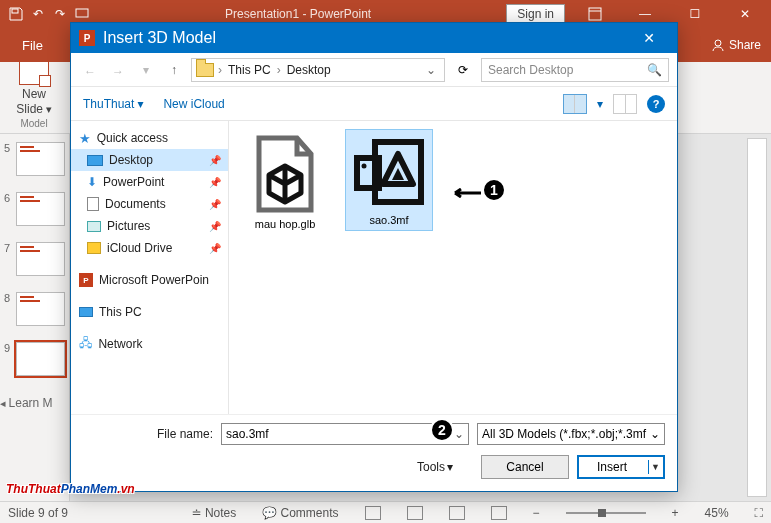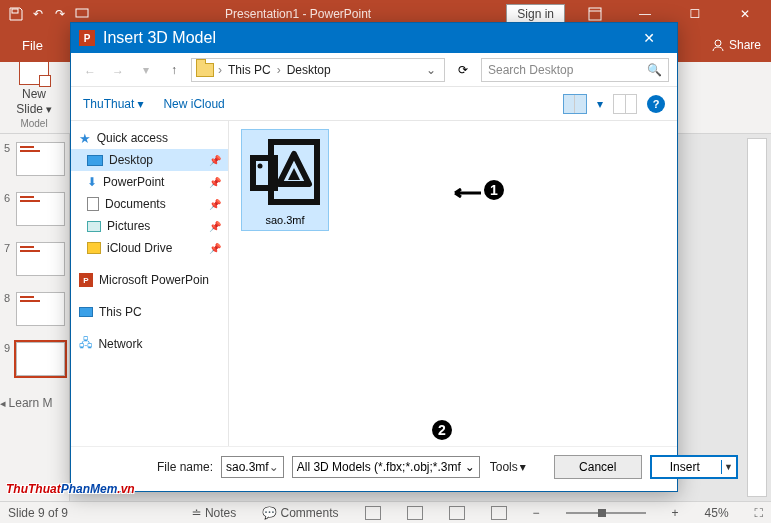--- a/index.html
+++ b/index.html
@@ -80,21 +80,21 @@
 .ic-pc{width:14px;height:10px;background:#3aa0e8;border:1px solid #2277b8}
 .ic-net{color:#3aa0e8}
 .dlg-files{flex:1;padding:8px 12px;display:flex;align-items:flex-start;gap:16px;position:relative}
 .file-item{width:88px;display:flex;flex-direction:column;align-items:center;padding:4px;border:1px solid transparent}
 .file-item.sel{background:#cde8ff;border-color:#8cc9f3}
 .file-name{font-size:11px;margin-top:4px;text-align:center}
 .glb-icon{width:68px;height:80px;position:relative}
 .glb-icon svg{width:100%;height:100%}
 .mf-icon{width:76px;height:76px}
 .mf-icon svg{width:100%;height:100%}
-.dlg-bottom{padding:8px 12px 12px 12px;display:flex;flex-direction:row;gap:10px;border-top:1px solid #eee}
+.dlg-bottom{padding:8px 12px 12px 12px;display:flex;flex-direction:column;gap:10px;border-top:1px solid #eee}
 .fn-row{display:flex;align-items:center;gap:8px}
 .fn-label{width:130px;text-align:right;color:#222}
 .fn-input{flex:1;height:22px;border:1px solid #888;padding:0 4px;display:flex;align-items:center;position:relative}
 .fn-input .dd{margin-left:auto;color:#555}
 .filter-dd{width:188px;height:22px;border:1px solid #888;display:flex;align-items:center;padding:0 4px;font-size:11px}
 .filter-dd .dd{margin-left:auto}
 .btn-row{display:flex;align-items:center;justify-content:flex-end;gap:8px}
 .tools-link{color:#222;margin-right:20px;display:flex;align-items:center;gap:2px}
 .dlg-btn{width:88px;height:24px;border:1px solid #999;background:#ececec;display:flex;align-items:center;justify-content:center}
 .dlg-btn.primary{border:2px solid #0072c6;background:#fff}
@@ -308,20 +308,30 @@
           <span>This PC</span>
         </div>
       <div style="height:10px"></div>
       <div class="tree-item hdr">
           <span class="ic-net">🖧</span>
           <span>Network</span>
         </div>
     </div>
 
     <div class="dlg-files">
+      <div class="file-item">
+        <div class="glb-icon">
+          <svg viewBox="0 0 68 80">
+              <path d="M8 4h38l14 16v56H8z" fill="none" stroke="#6b6b6b" stroke-width="5"></path>
+              <path d="M46 4v16h14" fill="none" stroke="#6b6b6b" stroke-width="5"></path>
+              <path d="M34 32l16 9v18l-16 9-16-9V41z M34 32v36 M18 41l16 9 16-9" fill="none" stroke="#111" stroke-width="5" stroke-linejoin="round"></path>
+            </svg>
+        </div>
+        <span class="file-name">mau hop.glb</span>
+      </div>
       <div class="file-item sel">
         <div class="mf-icon">
           <svg viewBox="0 0 76 76">
               <rect x="24" y="8" width="46" height="60" fill="none" stroke="#111" stroke-width="6"></rect>
               <rect x="6" y="24" width="22" height="30" fill="none" stroke="#111" stroke-width="6"></rect>
               <circle cx="13" cy="32" r="2.5" fill="#111"></circle>
               <path d="M47 20l15 30H32z" fill="none" stroke="#111" stroke-width="6" stroke-linejoin="round"></path>
               <path d="M47 34l6 12H41z" fill="#111"></path>
             </svg>
         </div>

